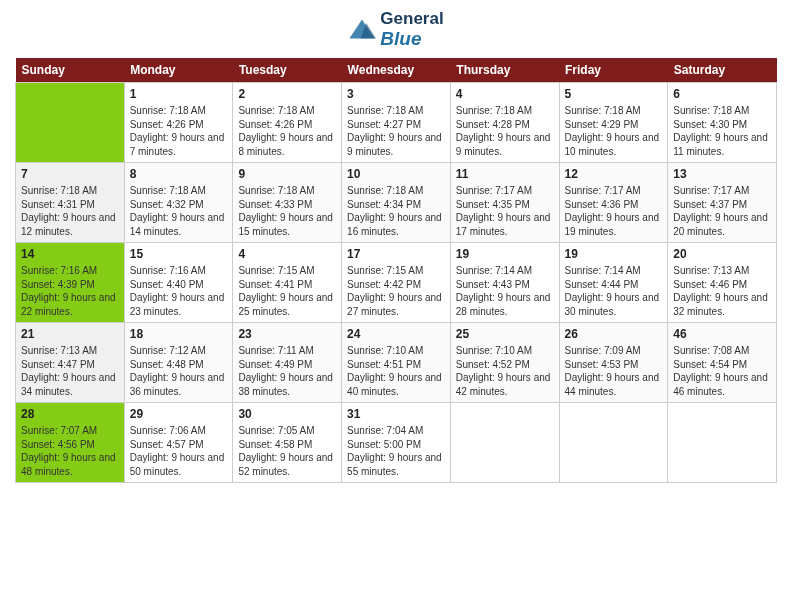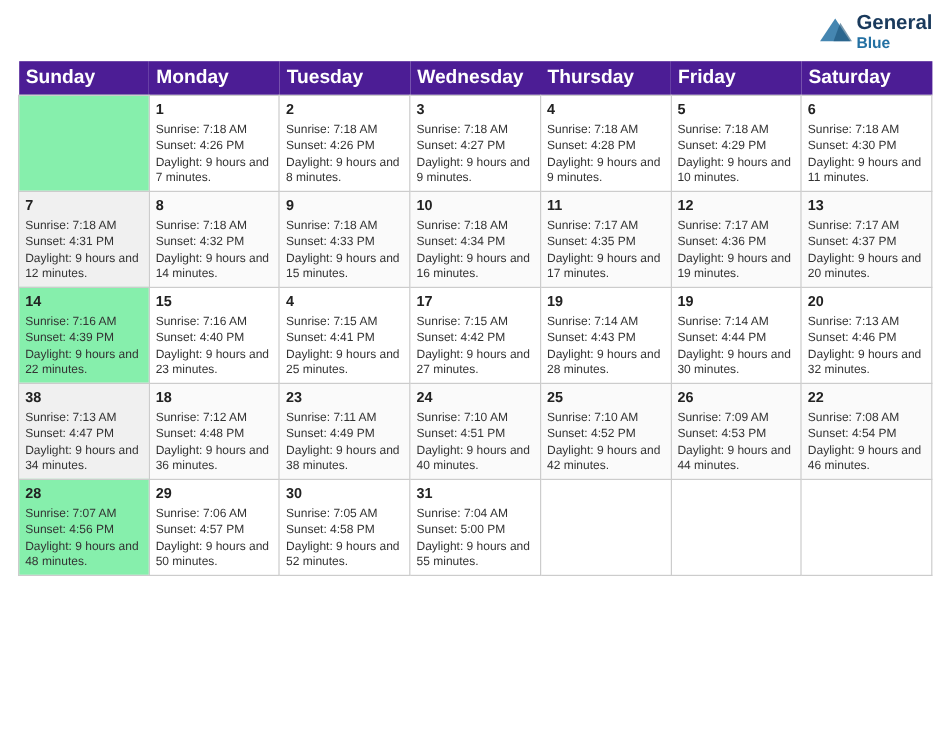--- a/index.html
+++ b/index.html
@@ -9,21 +9,21 @@
       width: 792px;
       height: 612px;
       overflow: hidden;
     }
     .container {
       width: 792px;
       padding: 10px 15px;
     }
     .header-row {
       display: flex;
-      justify-content: flex-end;
+      justify-content: center;
       align-items: flex-start;
       margin-bottom: 8px;
     }
     .logo {
       display: flex;
       align-items: center;
       gap: 4px;
     }
     .logo-icon {
       width: 28px;
@@ -41,38 +41,38 @@
     .location {
       font-size: 14px;
       color: #555;
     }
     table {
       width: 100%;
       border-collapse: collapse;
       font-size: 10.5px;
     }
     thead tr th {
-      background-color: #4c1d95;
+      background-color: #7f1d1d;
       color: #fff;
       text-align: left;
       padding: 5px 6px;
-      font-size: 16px;
+      font-size: 12px;
       font-weight: bold;
     }
     tbody tr td {
       border: 1px solid #ccc;
       vertical-align: top;
       padding: 3px 5px;
       height: 80px;
       width: calc(100% / 7);
       color: #222;
       line-height: 1.4;
     }
     tbody tr td:first-child {
-      background-color: #86efac;
+      background-color: #84cc16;
     }
     .day-number {
       font-weight: bold;
       font-size: 12px;
       display: block;
       margin-bottom: 2px;
     }
     .cell-info {
       font-size: 10px;
       color: #333;
@@ -90,21 +90,21 @@
 
 <div class="container">
   <div class="header-row">
     <div class="logo">
       <svg class="logo-icon" viewBox="0 0 40 40" xmlns="http://www.w3.org/2000/svg">
         <polygon points="20,5 38,32 2,32" fill="#2471a3" opacity="0.85"></polygon>
         <polygon points="26,10 40,32 18,32" fill="#1a5276" opacity="0.6"></polygon>
       </svg>
       <div>
         <div style="font-size:17px;font-weight:bold;color:#1a3a5c;line-height:1.1;">General</div>
-        <div style="font-size:13px;font-weight:bold;color:#2471a3;line-height:1.1;">Blue</div>
+        <div style="font-size:19px;font-weight:bold;color:#2471a3;line-height:1.1;font-style:italic;">Blue</div>
       </div>
     </div>
     <div class="title-block">
       <div class="month-title"></div>
       <div class="location"></div>
     </div>
   </div>
 
   <table>
     <thead>
@@ -201,21 +201,21 @@
             <span class="day-number">19</span>
             <div class="cell-info">Sunrise: 7:14 AM<br>Sunset: 4:44 PM<br>Daylight: 9 hours and 30 minutes.</div>
           </td>
           <td>
             <span class="day-number">20</span>
             <div class="cell-info">Sunrise: 7:13 AM<br>Sunset: 4:46 PM<br>Daylight: 9 hours and 32 minutes.</div>
           </td>
         </tr>
         <tr>
           <td>
-            <span class="day-number">38</span>
+            <span class="day-number">21</span>
             <div class="cell-info">Sunrise: 7:13 AM<br>Sunset: 4:47 PM<br>Daylight: 9 hours and 34 minutes.</div>
           </td>
           <td>
             <span class="day-number">18</span>
             <div class="cell-info">Sunrise: 7:12 AM<br>Sunset: 4:48 PM<br>Daylight: 9 hours and 36 minutes.</div>
           </td>
           <td>
             <span class="day-number">23</span>
             <div class="cell-info">Sunrise: 7:11 AM<br>Sunset: 4:49 PM<br>Daylight: 9 hours and 38 minutes.</div>
           </td>
@@ -225,21 +225,21 @@
           </td>
           <td>
             <span class="day-number">25</span>
             <div class="cell-info">Sunrise: 7:10 AM<br>Sunset: 4:52 PM<br>Daylight: 9 hours and 42 minutes.</div>
           </td>
           <td>
             <span class="day-number">26</span>
             <div class="cell-info">Sunrise: 7:09 AM<br>Sunset: 4:53 PM<br>Daylight: 9 hours and 44 minutes.</div>
           </td>
           <td>
-            <span class="day-number">22</span>
+            <span class="day-number">46</span>
             <div class="cell-info">Sunrise: 7:08 AM<br>Sunset: 4:54 PM<br>Daylight: 9 hours and 46 minutes.</div>
           </td>
         </tr>
         <tr>
           <td>
             <span class="day-number">28</span>
             <div class="cell-info">Sunrise: 7:07 AM<br>Sunset: 4:56 PM<br>Daylight: 9 hours and 48 minutes.</div>
           </td>
           <td>
             <span class="day-number">29</span>

